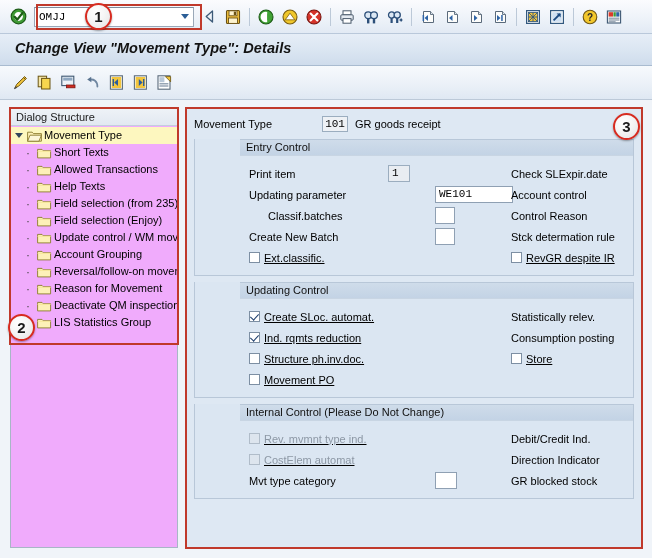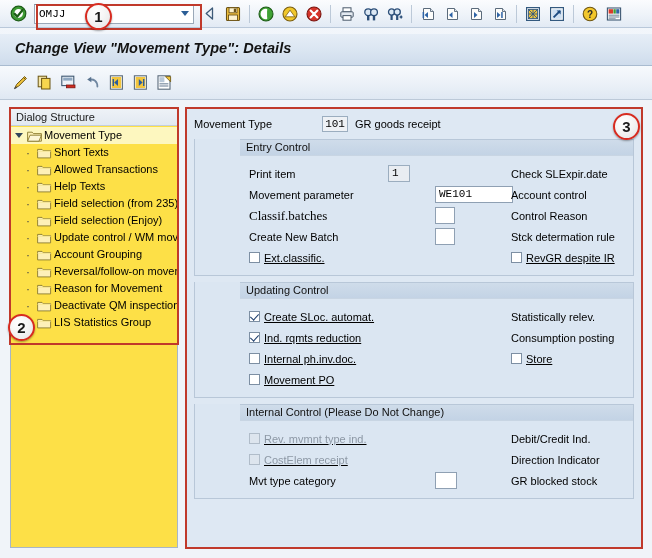--- a/index.html
+++ b/index.html
@@ -19,21 +19,21 @@
     width: 652px;
     height: 558px;
     overflow: hidden;
     background: linear-gradient(to bottom, #f2f6fb 0%, #e8eef6 100%);
   }
 
   
   .toolbar-top {
     position: absolute;
     left: 0; top: 0;
-    width: 652px; height: 28px;
+    width: 652px; height: 34px;
     background: linear-gradient(to bottom, #fbfcfe 0%, #eef3f9 55%, #e2eaf4 100%);
     border-bottom: 1px solid #b9c8da;
     display: flex;
     align-items: center;
     box-sizing: border-box;
     padding-left: 6px;
   }
   .tb-icon {
     width: 22px; height: 22px;
     margin: 0 1px;
@@ -121,21 +121,21 @@
     left: 0; top: 100px;
     width: 652px; height: 458px;
     background: #f0f4f9;
   }
 
   
   .tree-panel {
     position: absolute;
     left: 10px; top: 8px;
     width: 168px; height: 440px;
-    background: #fde047;
+    background: #f0abfc;
     border: 1px solid #a8b6c6;
     box-sizing: border-box;
     overflow: hidden;
   }
   .tree-header {
     height: 17px;
     background: linear-gradient(to bottom, #eef2f7 0%, #e2e9f1 100%);
     border-bottom: 1px solid #c4cede;
     font-size: 11px;
     color: #1a1a1a;
@@ -261,22 +261,23 @@
     align-items: center;
     padding-left: 9px;
     box-sizing: border-box;
   }
   .field-label {
     font-size: 11px;
     color: #000;
     white-space: nowrap;
   }
   .field-label.mono {
-    font-family: Liberation Serif, serif;
-    font-size: 13px;
+    font-family: Liberation Sans, sans-serif;
+    font-size: 11px;
+    margin-left: 19px;
   }
   .field-label.dim { color: #8d98a5; }
 
   .input {
     position: absolute;
     box-sizing: border-box;
     background: #ffffff;
     border: 1px solid #8fa0b3;
     font-family: "Liberation Mono", monospace;
     font-size: 11px;
@@ -729,21 +730,21 @@
           <div class="group">
             <div class="group-title">Entry Control</div>
             <div class="group-body">
               <div class="cols">
                 <div class="col-left">
                   <div class="field-row">
                     <span class="field-label">Print item</span>
                     <span class="input ro" style="width: 22px; left: 148px;">1</span>
                   </div>
                   <div class="field-row">
-                    <span class="field-label">Movement parameter</span>
+                    <span class="field-label">Updating parameter</span>
                     <span class="input blank" style="width: 78px; left: 148px;">WE101</span>
                   </div>
                   <div class="field-row">
                     <span class="field-label mono">Classif.batches</span>
                     <span class="input blank" style="width: 20px; left: 148px;"></span>
                   </div>
                   <div class="field-row">
                     <span class="field-label">Create New Batch</span>
                     <span class="input blank" style="width: 20px; left: 148px;"></span>
                   </div>
@@ -785,21 +786,21 @@
                   <div class="cb-row">
                     <span class="cbox checked"></span>
                     <span class="field-label">Create SLoc. automat.</span>
                   </div>
                   <div class="cb-row">
                     <span class="cbox checked"></span>
                     <span class="field-label">Ind. rqmts reduction</span>
                   </div>
                   <div class="cb-row">
                     <span class="cbox"></span>
-                    <span class="field-label">Internal ph.inv.doc.</span>
+                    <span class="field-label">Structure ph.inv.doc.</span>
                   </div>
                   <div class="cb-row">
                     <span class="cbox"></span>
                     <span class="field-label">Movement PO</span>
                   </div>
                 </div>
                 <div class="col-right">
                   <div class="field-row">
                     <span class="field-label">Statistically relev.</span>
                     <span class="input ro" style="width: 18px; left: 157px;">2</span>
@@ -820,21 +821,21 @@
             <div class="group-title">Internal Control (Please Do Not Change)</div>
             <div class="group-body">
               <div class="cols">
                 <div class="col-left">
                   <div class="cb-row">
                     <span class="cbox dis"></span>
                     <span class="field-label dim">Rev. mvmnt type ind.</span>
                   </div>
                   <div class="cb-row">
                     <span class="cbox dis"></span>
-                    <span class="field-label dim">CostElem receipt</span>
+                    <span class="field-label dim">CostElem automat</span>
                   </div>
                   <div class="field-row">
                     <span class="field-label">Mvt type category</span>
                     <span class="input blank" style="width: 22px; left: 148px;"></span>
                   </div>
                 </div>
                 <div class="col-right">
                   <div class="field-row">
                     <span class="field-label">Debit/Credit Ind.</span>
                     <span class="input ro" style="width: 18px; left: 157px;">S</span>

